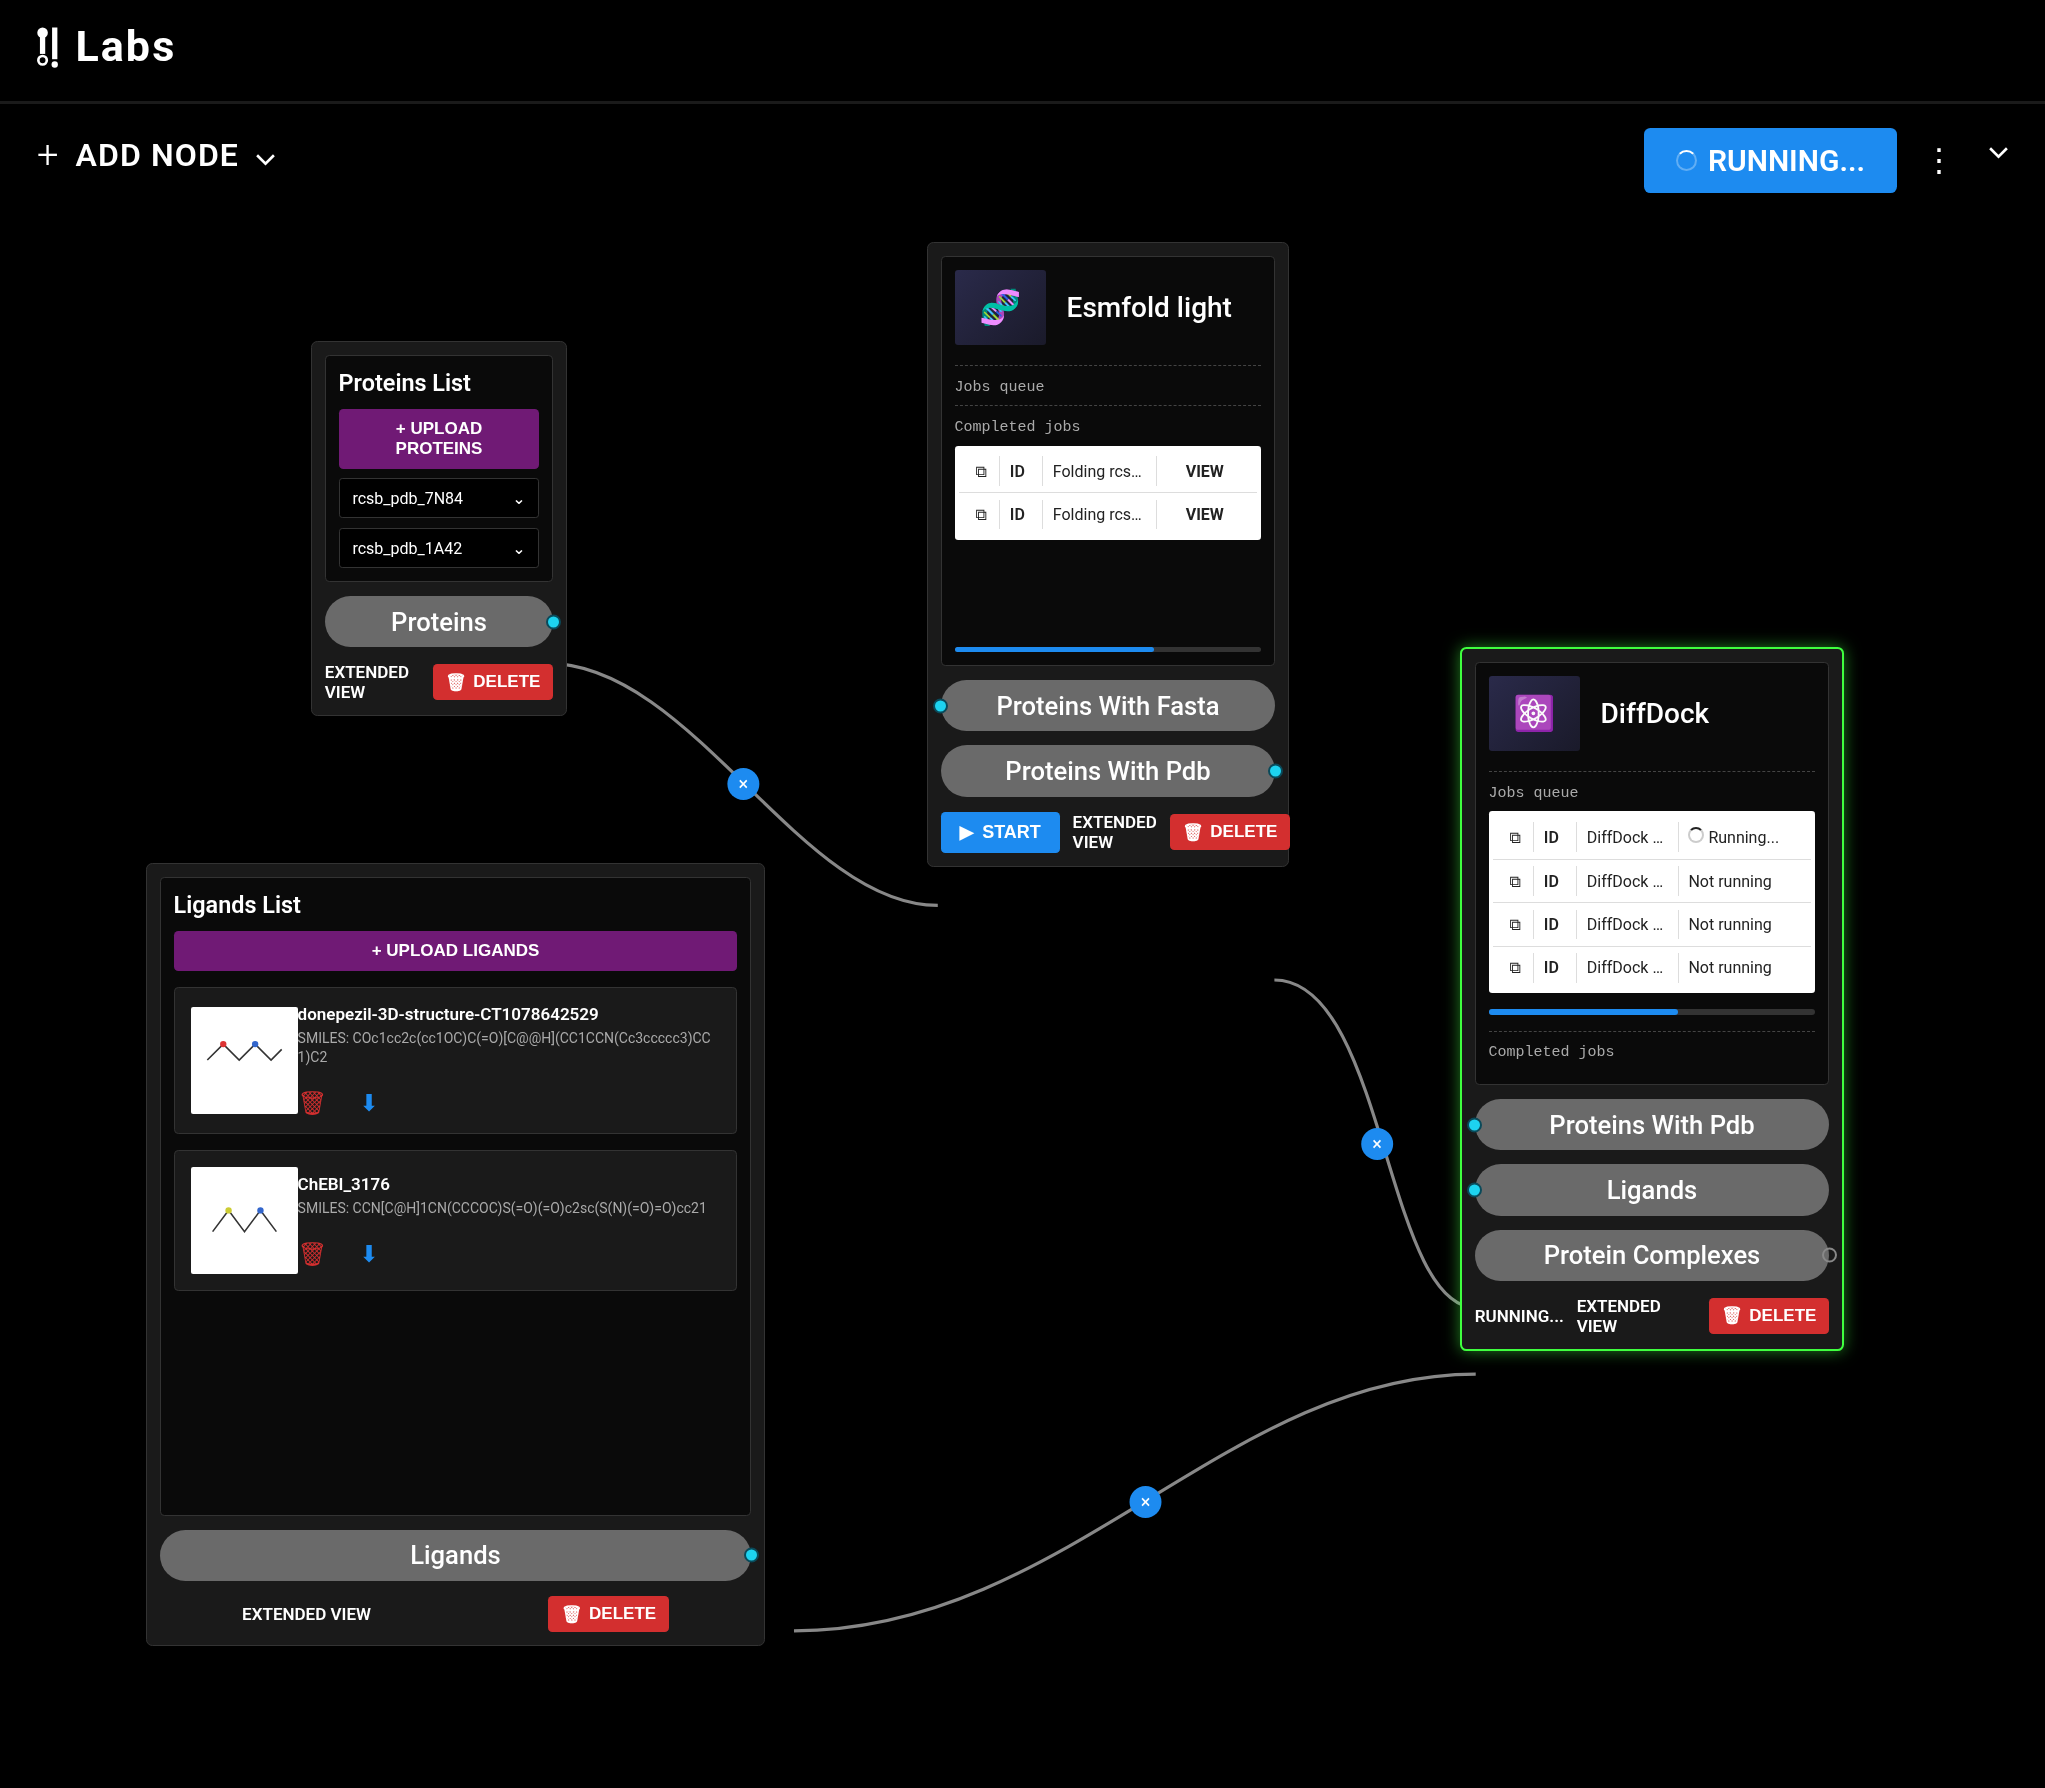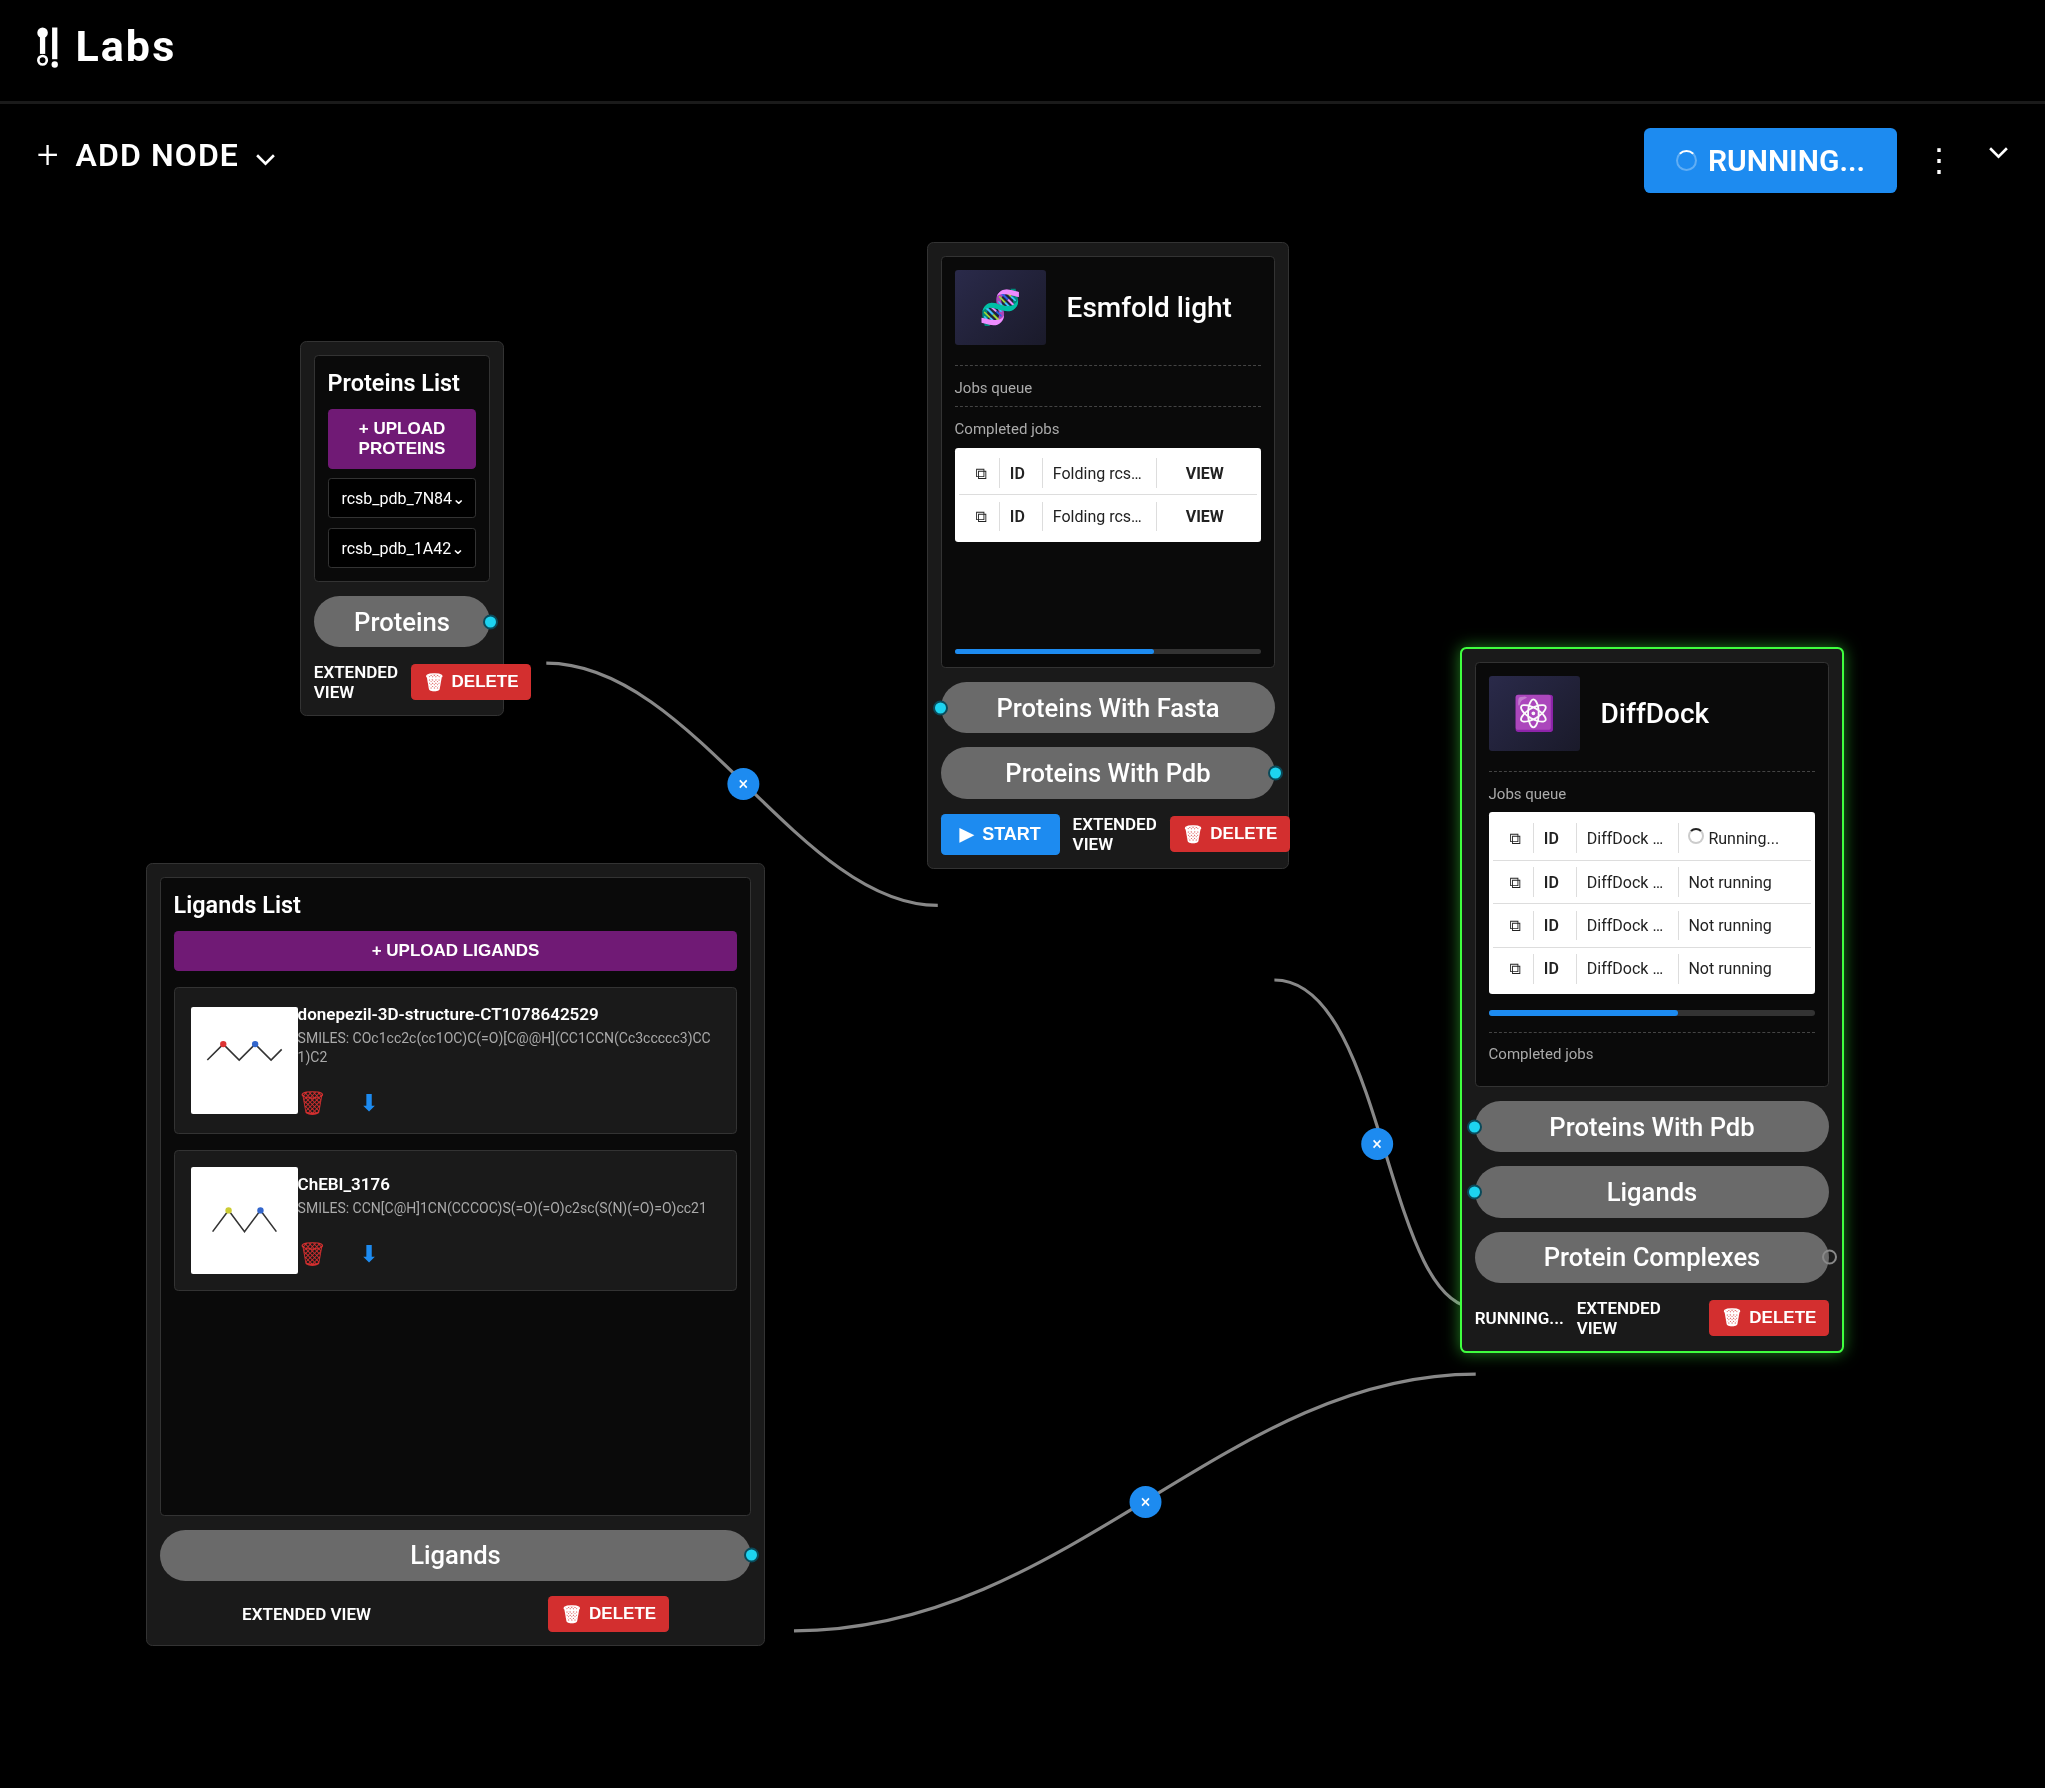--- a/index.html
+++ b/index.html
@@ -184,20 +184,21 @@
   border-radius: 3.2px;
   display: flex;
   align-items: center;
   justify-content: center;
   font-size: 34px;
 }
 .section-label {
   font-size: 15px;
   color: #aaa;
   margin: 12.8px 0 9.6px;
+  font-family: Liberation Mono, monospace;
 }
 .dashed-line {
   border: none;
   border-top: 1.6px dashed #444;
   margin: 4.3px 0;
 }
 .job-list { background: #fff; border-radius: 3.2px; padding: 4.3px; }
 .job-row {
   display: flex;
   align-items: center;
@@ -332,21 +333,21 @@
 
   <path class="edge-path" d="M 2392 1840 C 2600 1840, 2600 2455, 2770 2455"></path>
   <circle class="edge-close" cx="2585" cy="2148" r="30"></circle>
   <text x="2585" y="2160" text-anchor="middle" fill="#fff" font-size="34">×</text>
 
   <path class="edge-path" d="M 1490 3062 C 2000 3062, 2300 2580, 2770 2580"></path>
   <circle class="edge-close" cx="2150" cy="2820" r="30"></circle>
   <text x="2150" y="2832" text-anchor="middle" fill="#fff" font-size="34">×</text>
 </svg>
 
-<div class="node" style="left:300px; top:341px; width:204px;">
+<div class="node" style="left:311px; top:341px; width:256px;">
   <div class="node-inner">
     <div class="node-title">Proteins List</div>
     <button class="btn-blue" style="width:100%">+ UPLOAD PROTEINS</button>
     <div class="dropdown-row">
       <span>rcsb_pdb_7N84</span>
       <span>⌄</span>
     </div>
     <div class="dropdown-row">
       <span>rcsb_pdb_1A42</span>
       <span>⌄</span>

